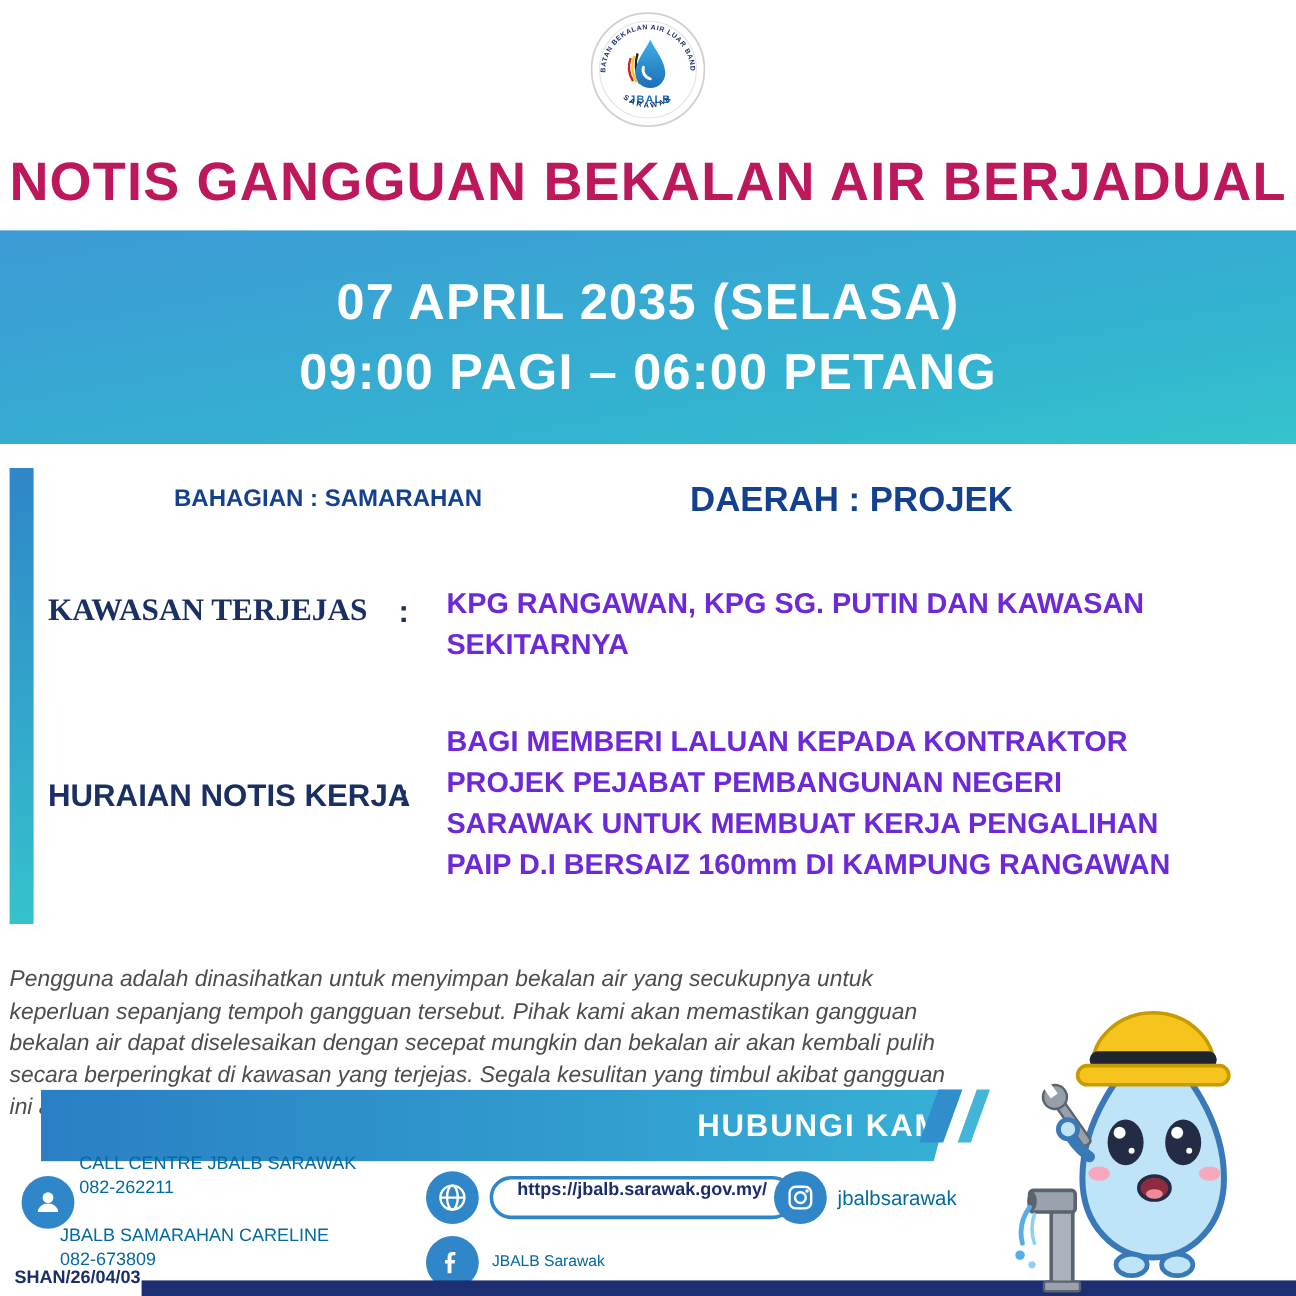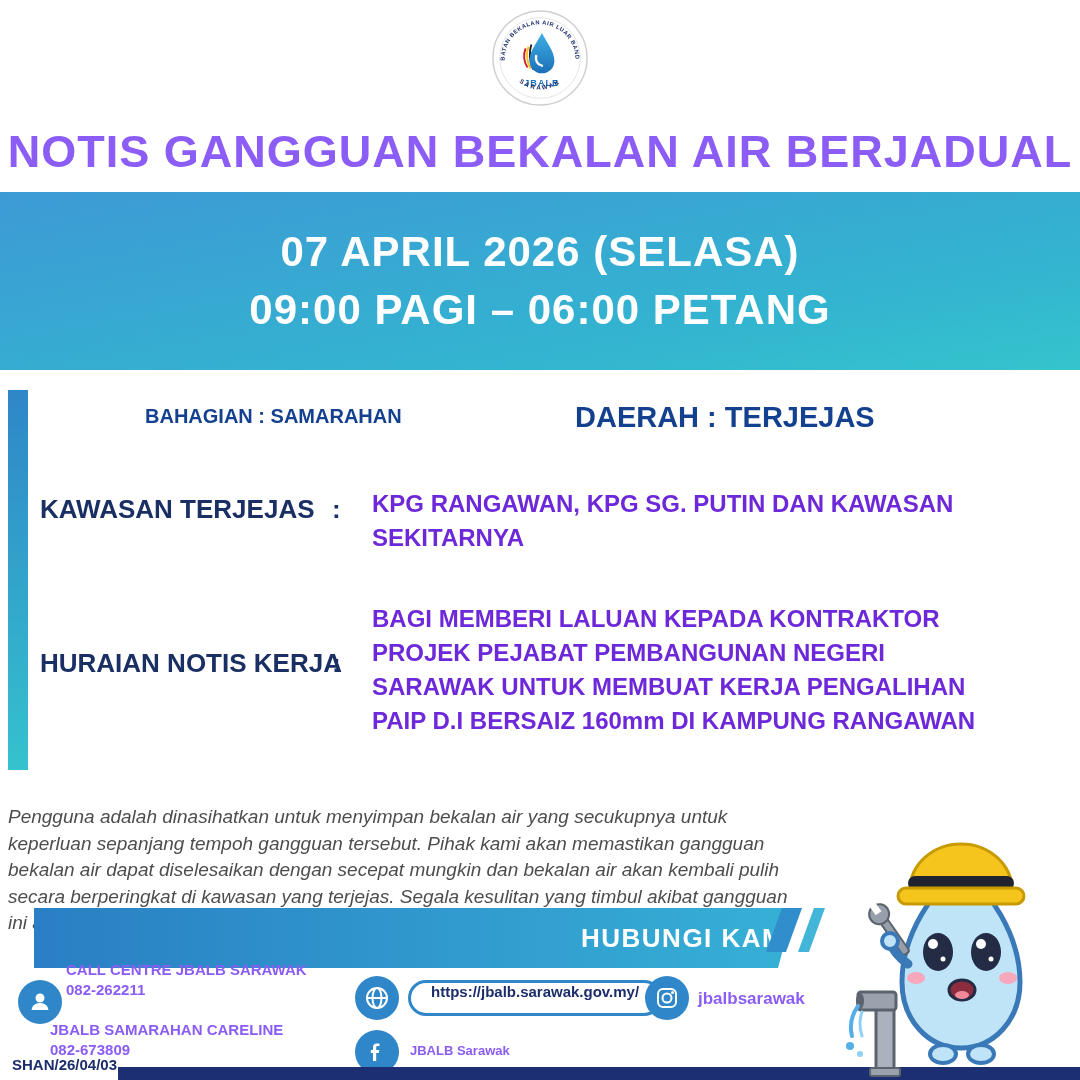--- a/index.html
+++ b/index.html
@@ -6,21 +6,21 @@
   html,body { background:#888; }
   .poster {
     position:relative; width:1080px; height:1080px; background:#ffffff;
     overflow:hidden; font-family:"Liberation Sans", sans-serif; margin:0 auto;
   }
   
   .logo { position:absolute; left:492px; top:10px; width:96px; height:96px; }
   
   .title {
     position:absolute; top:126px; left:0; width:100%; text-align:center;
-    color:#8b5cf6; font-size:45px; font-weight:bold; letter-spacing:1px;
+    color:#be185d; font-size:45px; font-weight:bold; letter-spacing:1px;
   }
   
   .banner {
     position:absolute; top:192px; left:0; width:1080px; height:178px;
     background:linear-gradient(170deg, #3d9ad5 0%, #33b4d0 70%, #35c4cd 100%);
     display:flex; flex-direction:column; align-items:center; justify-content:center;
     gap:10px;
   }
   .banner .line { color:#ffffff; font-size:42px; font-weight:bold; letter-spacing:1px; }
   
@@ -29,21 +29,21 @@
   .region .daerah  { position:absolute; left:575px; top:-4px; font-size:29px; font-weight:bold; }
   
   .side-bar {
     position:absolute; left:8px; top:390px; width:20px; height:380px;
     background:linear-gradient(180deg,#2f86c8 0%, #35c2cd 100%);
   }
   
   .lbl { position:absolute; left:40px; color:#1a2f63; font-size:26px; font-weight:bold; }
   .colon { position:absolute; left:332px; color:#1a2f63; font-size:26px; font-weight:bold; }
   .val { position:absolute; left:372px; color:#6d28d9; font-size:24px; font-weight:bold; line-height:1.42; }
-  .lbl.kawasan { top:494px; }
+  .lbl.kawasan { top:494px;font-family:Liberation Serif, serif; }
   .colon.kawasan { top:494px; }
   .val.kawasan { top:487px; width:600px; }
   .lbl.huraian { top:648px; }
   .colon.huraian { top:648px; }
   .val.huraian { top:602px; width:630px; }
   
   .disclaimer {
     position:absolute; left:8px; top:804px; width:780px;
     font-style:italic; color:#4d4d4d; font-size:19px; line-height:1.4; font-weight:500;
   }
@@ -57,21 +57,21 @@
   .contact-bar span { color:#fff; font-size:26px; font-weight:bold; letter-spacing:1.5px; }
   .stripe { position:absolute; top:908px; height:44px; transform:skewX(-20deg); }
   .stripe.s1 { left:774px; width:20px; background:#2f8ecb; }
   .stripe.s2 { left:806px; width:11px; background:#43b5d8; }
   
   .icon-circle {
     position:absolute; width:44px; height:44px; border-radius:50%;
     background:#2f86c8; display:flex; align-items:center; justify-content:center;
   }
   .icon-circle svg { display:block; }
-  .c-text { position:absolute; color:#8b5cf6; font-weight:bold; }
+  .c-text { position:absolute; color:#0369a1; font-weight:normal; }
   .lab { font-size:15px; }
   .num { font-size:15px; }
   .person-icon { left:18px; top:980px; }
   .call-block { left:66px; top:960px; line-height:1.35; }
   .careline-block { left:50px; top:1020px; line-height:1.35; }
   .globe-icon { left:355px; top:976px; }
   .web-pill {
     position:absolute; left:408px; top:980px; height:36px; padding:0 20px;
     border:3px solid #2f86c8; border-radius:20px; display:flex; 
     color:#1b2d6b; font-size:15px; font-weight:bold;
@@ -115,27 +115,27 @@
       <path d="M18,58 a33,33 0 0 0 64,0" stroke="#1b2d6b" stroke-width="0" fill="none"></path>
       <text font-size="6.5" font-weight="bold" fill="#1b2d6b" letter-spacing="2">
         <textPath href="#arcBot" startOffset="50%" text-anchor="middle">SARAWAK</textPath>
       </text>
     </svg>
   </div>
 
   <div class="title">NOTIS GANGGUAN BEKALAN AIR BERJADUAL</div>
 
   <div class="banner">
-    <div class="line">07 APRIL 2026 (SELASA)</div>
+    <div class="line">07 APRIL 2035 (SELASA)</div>
     <div class="line">09:00 PAGI – 06:00 PETANG</div>
   </div>
 
   <div class="region">
     <span class="bahagian">BAHAGIAN : SAMARAHAN</span>
-    <span class="daerah">DAERAH : TERJEJAS</span>
+    <span class="daerah">DAERAH : PROJEK</span>
   </div>
 
   <div class="side-bar"></div>
 
   <div class="lbl kawasan">KAWASAN TERJEJAS</div>
   <div class="colon kawasan">:</div>
   <div class="val kawasan">KPG RANGAWAN, KPG SG. PUTIN DAN KAWASAN SEKITARNYA</div>
 
   <div class="lbl huraian">HURAIAN NOTIS KERJA</div>
   <div class="colon huraian">:</div>

